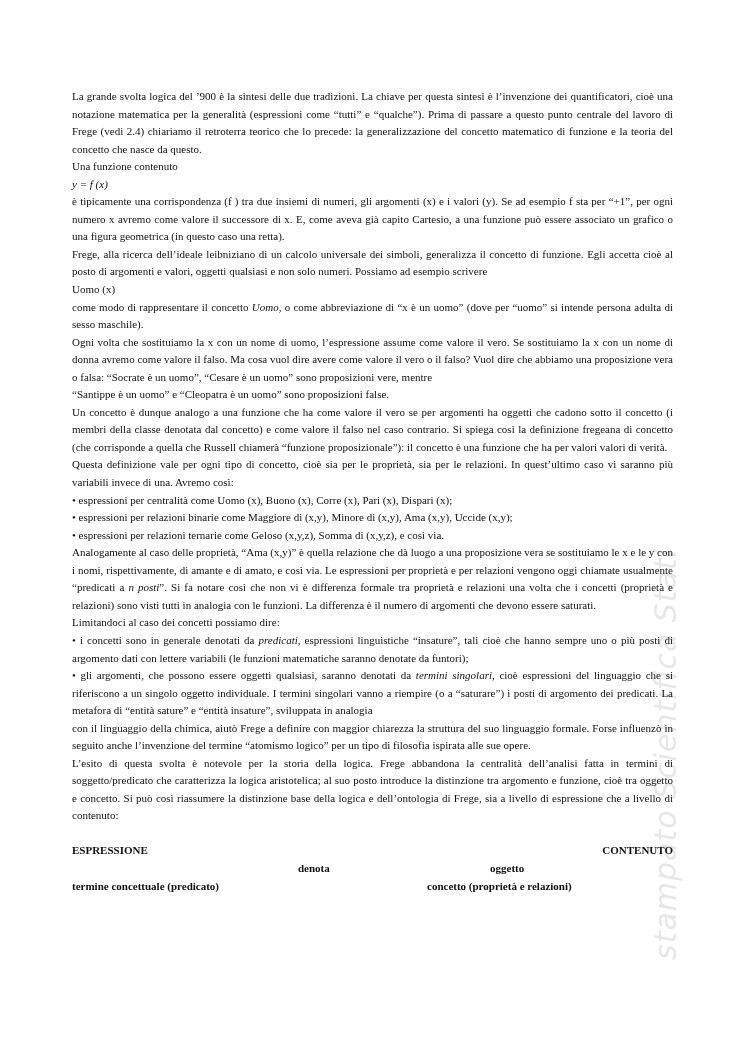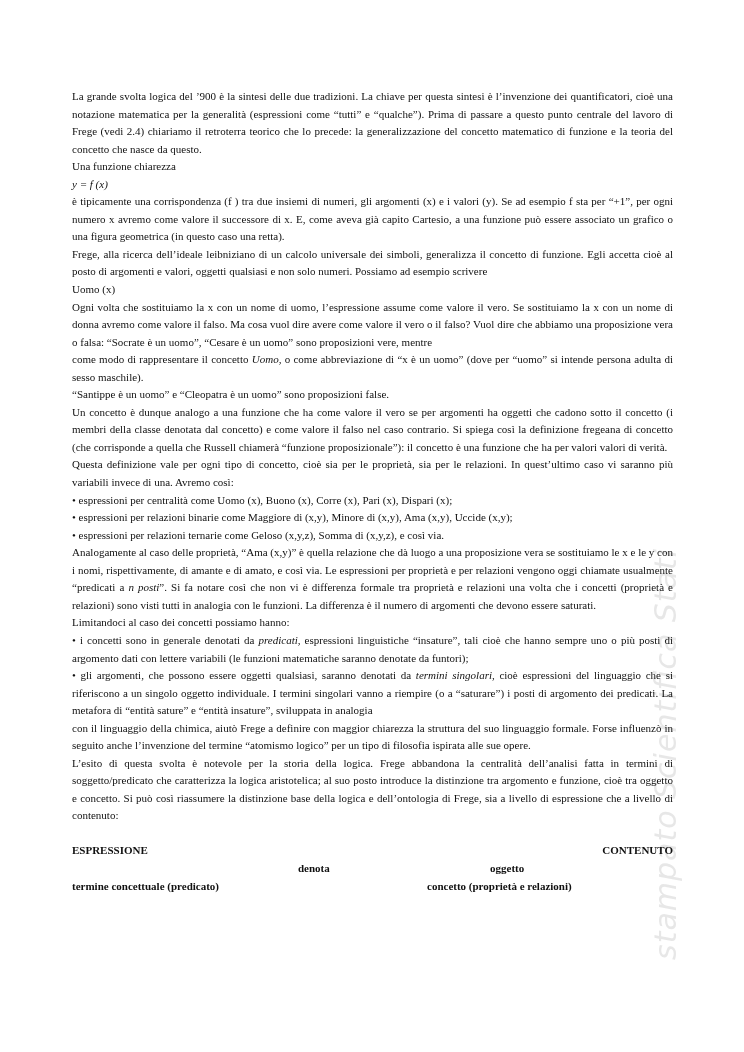--- a/index.html
+++ b/index.html
@@ -31,35 +31,35 @@
   }
   i { font-style: italic; font-family: Liberation Serif, serif; }
 </style>
 </head>
 <body>
 
 <div class="watermark">stampato Scientifica Stati</div>
 
 <div class="page">
   <p class="p">La grande svolta logica del ’900 è la sintesi delle due tradizioni. La chiave per questa sintesi è l’invenzione dei quantificatori, cioè una notazione matematica per la generalità (espressioni come “tutti” e “qualche”). Prima di passare a questo punto centrale del lavoro di Frege (vedi 2.4) chiariamo il retroterra teorico che lo precede: la generalizzazione del concetto matematico di funzione e la teoria del concetto che nasce da questo.</p>
-  <p class="p left">Una funzione chiarezza</p>
+  <p class="p left">Una funzione contenuto</p>
   <p class="p left"><i>y = f (x)</i></p>
   <p class="p">è tipicamente una corrispondenza (f ) tra due insiemi di numeri, gli argomenti (x) e i valori (y). Se ad esempio f sta per “+1”, per ogni numero x avremo come valore il successore di x. E, come aveva già capito Cartesio, a una funzione può essere associato un grafico o una figura geometrica (in questo caso una retta).</p>
   <p class="p">Frege, alla ricerca dell’ideale leibniziano di un calcolo universale dei simboli, generalizza il concetto di funzione. Egli accetta cioè al posto di argomenti e valori, oggetti qualsiasi e non solo numeri. Possiamo ad esempio scrivere</p>
   <p class="p left">Uomo (x)</p>
+  <p class="p">come modo di rappresentare il concetto <i>Uomo,</i> o come abbreviazione di “x è un uomo” (dove per “uomo” si intende persona adulta di sesso maschile).</p>
   <p class="p">Ogni volta che sostituiamo la x con un nome di uomo, l’espressione assume come valore il vero. Se sostituiamo la x con un nome di donna avremo come valore il falso. Ma cosa vuol dire avere come valore il vero o il falso? Vuol dire che abbiamo una proposizione vera o falsa: “Socrate è un uomo”, “Cesare è un uomo” sono proposizioni vere, mentre</p>
-  <p class="p">come modo di rappresentare il concetto <i>Uomo,</i> o come abbreviazione di “x è un uomo” (dove per “uomo” si intende persona adulta di sesso maschile).</p>
   <p class="p left">“Santippe è un uomo” e “Cleopatra è un uomo” sono proposizioni false.</p>
   <p class="p">Un concetto è dunque analogo a una funzione che ha come valore il vero se per argomenti ha oggetti che cadono sotto il concetto (i membri della classe denotata dal concetto) e come valore il falso nel caso contrario. Si spiega così la definizione fregeana di concetto (che corrisponde a quella che Russell chiamerà “funzione proposizionale”): il concetto è una funzione che ha per valori valori di verità.</p>
   <p class="p">Questa definizione vale per ogni tipo di concetto, cioè sia per le proprietà, sia per le relazioni. In quest’ultimo caso vi saranno più variabili invece di una. Avremo così:</p>
   <p class="p left">• espressioni per centralità come Uomo (x), Buono (x), Corre (x), Pari (x), Dispari (x);</p>
   <p class="p left">• espressioni per relazioni binarie come Maggiore di (x,y), Minore di (x,y), Ama (x,y), Uccide (x,y);</p>
   <p class="p left">• espressioni per relazioni ternarie come Geloso (x,y,z), Somma di (x,y,z), e così via.</p>
   <p class="p">Analogamente al caso delle proprietà, “Ama (x,y)” è quella relazione che dà luogo a una proposizione vera se sostituiamo le x e le y con i nomi, rispettivamente, di amante e di amato, e così via. Le espressioni per proprietà e per relazioni vengono oggi chiamate usualmente “predicati a <i>n posti</i>”. Si fa notare così che non vi è differenza formale tra proprietà e relazioni una volta che i concetti (proprietà e relazioni) sono visti tutti in analogia con le funzioni. La differenza è il numero di argomenti che devono essere saturati.</p>
-  <p class="p left">Limitandoci al caso dei concetti possiamo hanno:</p>
+  <p class="p left">Limitandoci al caso dei concetti possiamo dire:</p>
   <p class="p">• i concetti sono in generale denotati da <i>predicati</i>, espressioni linguistiche “insature”, tali cioè che hanno sempre uno o più posti di argomento dati con lettere variabili (le funzioni matematiche saranno denotate da funtori);</p>
   <p class="p">• gli argomenti, che possono essere oggetti qualsiasi, saranno denotati da <i>termini singolari,</i> cioè espressioni del linguaggio che si riferiscono a un singolo oggetto individuale. I termini singolari vanno a riempire (o a “saturare”) i posti di argomento dei predicati. La metafora di “entità sature” e “entità insature”, sviluppata in analogia</p>
   <p class="p">con il linguaggio della chimica, aiutò Frege a definire con maggior chiarezza la struttura del suo linguaggio formale. Forse influenzò in seguito anche l’invenzione del termine “atomismo logico” per un tipo di filosofia ispirata alle sue opere.</p>
   <p class="p">L’esito di questa svolta è notevole per la storia della logica. Frege abbandona la centralità dell’analisi fatta in termini di soggetto/predicato che caratterizza la logica aristotelica; al suo posto introduce la distinzione tra argomento e funzione, cioè tra oggetto e concetto. Si può così riassumere la distinzione base della logica e dell’ontologia di Frege, sia a livello di espressione che a livello di contenuto:</p>
 
   <div class="gap"></div>
 
   <div class="table">
     <div class="trow">
       <span class="c1">ESPRESSIONE</span>

